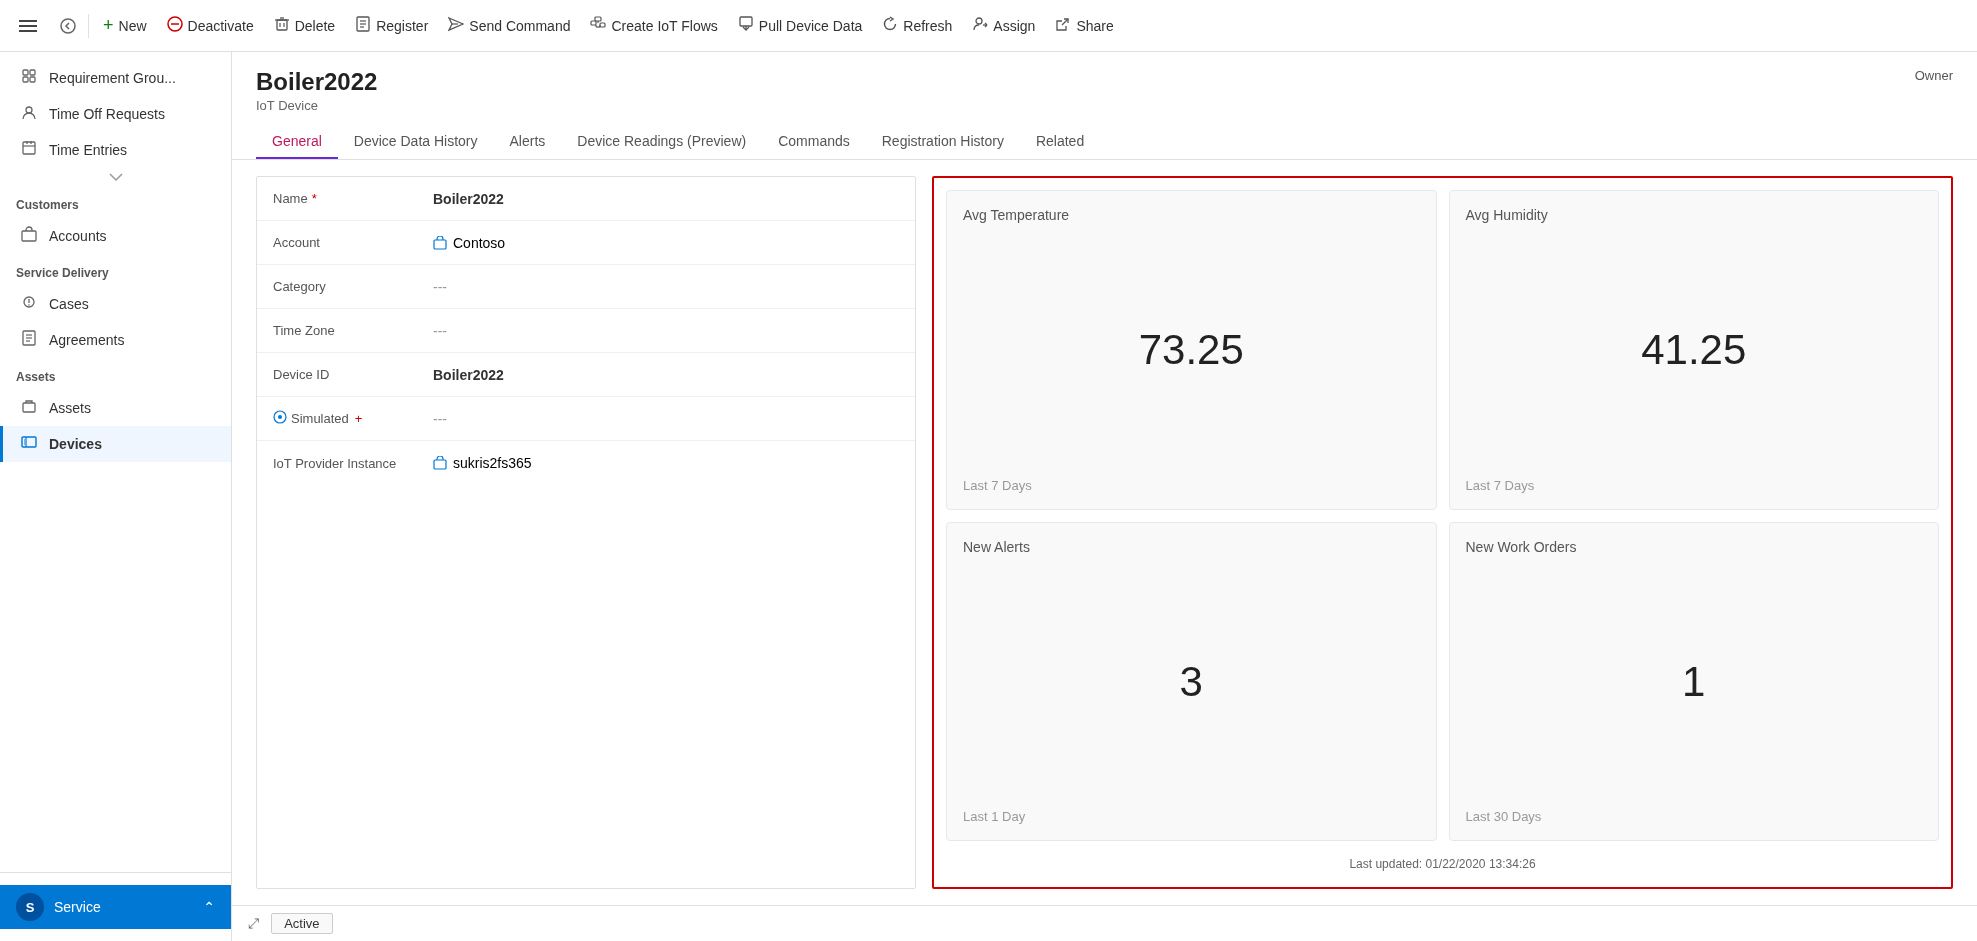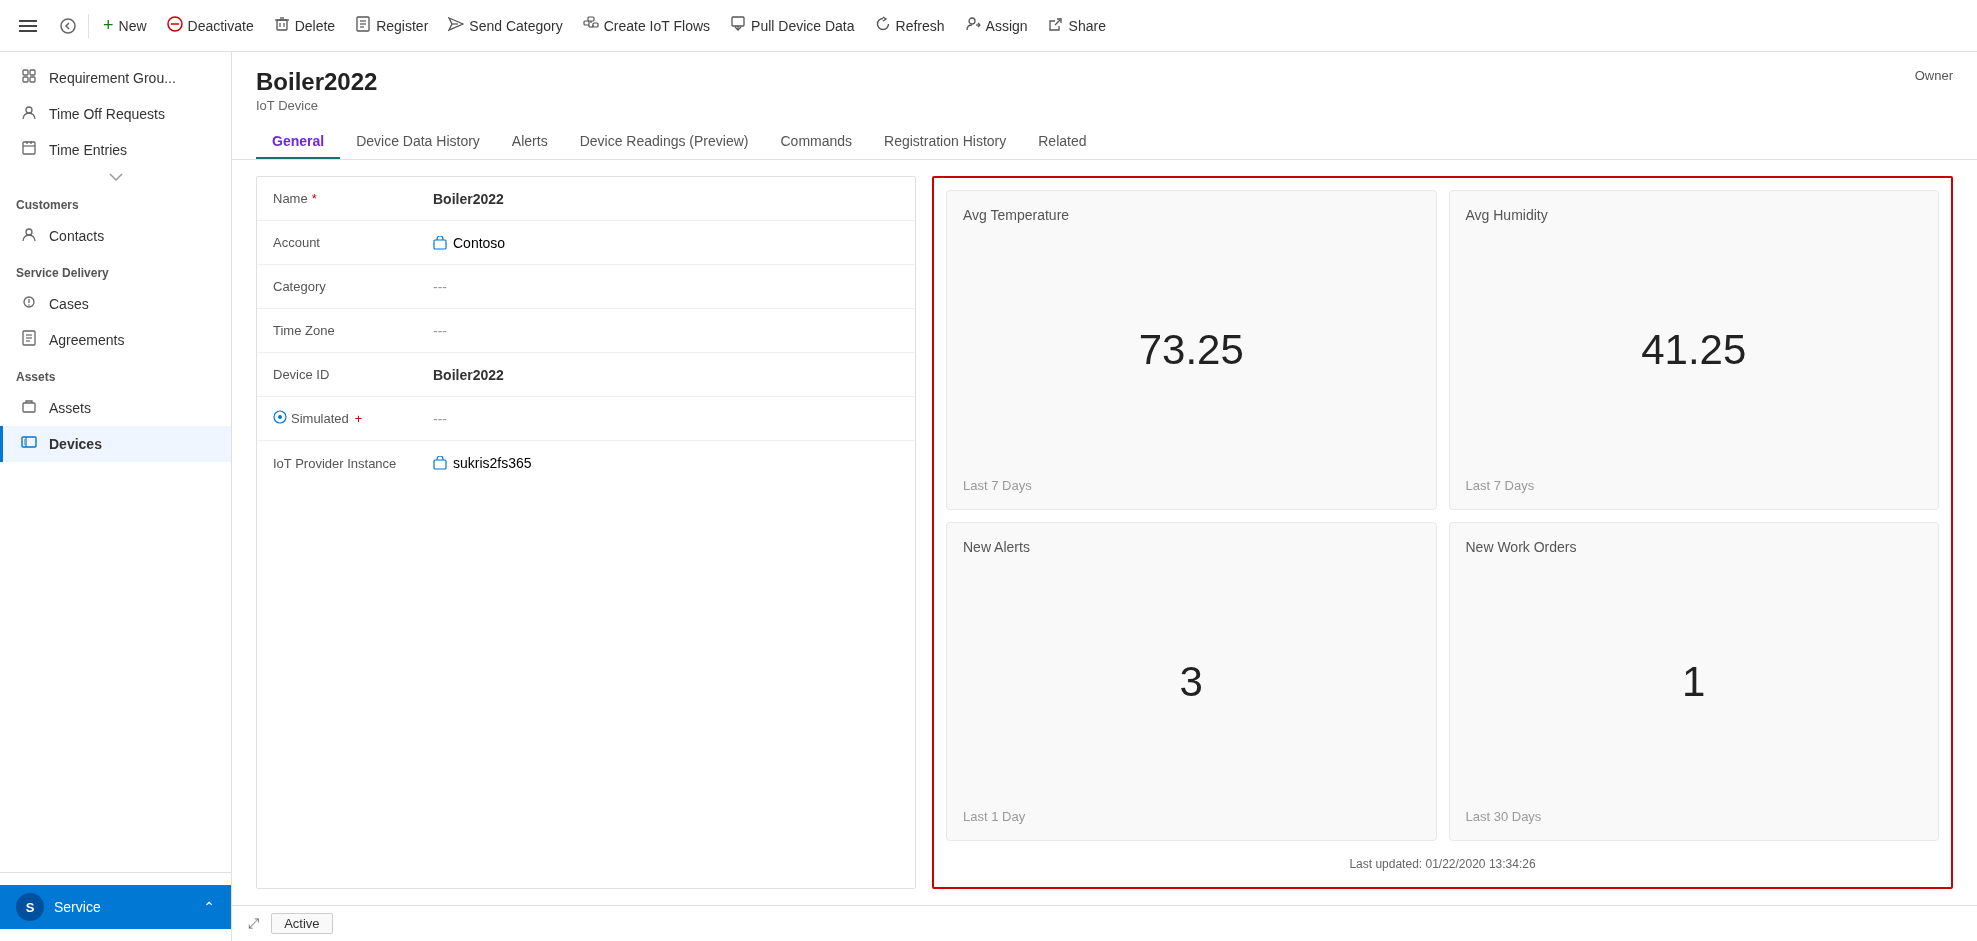--- a/index.html
+++ b/index.html
@@ -52,21 +52,21 @@
     .record-title { font-size: 24px; font-weight: 600; color: #222; }
     .record-type { font-size: 13px; color: #666; margin-top: 2px; }
     .record-owner { font-size: 13px; color: #555; }
 
     
     .tabs { display: flex; gap: 0; margin-top: 12px; }
     .tab {
       padding: 8px 16px; cursor: pointer; font-size: 14px; color: #555;
       border-bottom: 2px solid transparent; white-space: nowrap;
     }
-    .tab.active { color: #6d28d9; border-bottom: 2px solid #0f766e; font-weight: 700; }
+    .tab.active { color: #be185d; border-bottom: 2px solid #6d28d9; font-weight: 400; }
 
     
     .tab-content { flex: 1; display: flex; overflow: hidden; padding: 16px 24px; gap: 16px; }
 
     
     .form-panel {
       flex: 0 0 660px; border: 1px solid #e0e0e0; border-radius: 2px;
       background: #fff; overflow-y: auto;
     }
     .form-field {
@@ -190,21 +190,21 @@
     <span>Register</span>
   </button>
 
   <button class="toolbar-btn">
     <span class="icon">
       <svg width="16" height="16" viewBox="0 0 16 16" fill="none">
         <polygon points="1,2 15,8 1,14 4,8" stroke="#555" stroke-width="1.3" fill="none"></polygon>
         <line x1="4" y1="8" x2="10" y2="8" stroke="#555" stroke-width="1.2"></line>
       </svg>
     </span>
-    <span>Send Category</span>
+    <span>Send Command</span>
   </button>
 
   <button class="toolbar-btn">
     <span class="icon">
       <svg width="16" height="16" viewBox="0 0 16 16" fill="none">
         <rect x="1" y="5" width="5" height="4" rx="1" stroke="#555" stroke-width="1.2"></rect>
         <rect x="10" y="7" width="5" height="4" rx="1" stroke="#555" stroke-width="1.2"></rect>
         <rect x="5" y="1" width="6" height="4" rx="1" stroke="#555" stroke-width="1.2"></rect>
         <line x1="8" y1="5" x2="8" y2="7" stroke="#555" stroke-width="1.2"></line>
         <line x1="6" y1="9" x2="6" y2="11" stroke="#555" stroke-width="1.2"></line>
@@ -303,25 +303,25 @@
       <svg width="16" height="10" viewBox="0 0 16 10" fill="none">
         <polyline points="2,2 8,8 14,2" stroke="#999" stroke-width="1.5" fill="none"></polyline>
       </svg>
     </div>
 
     <div>
       <div class="sidebar-section-header">Customers</div>
       <div class="sidebar-item">
         <span class="item-icon">
           <svg width="16" height="16" viewBox="0 0 16 16" fill="none">
-            <circle cx="8" cy="6" r="3" stroke="#666" stroke-width="1.3"></circle>
-            <path d="M2 15c0-3.5 2.7-6 6-6s6 2.5 6 6" stroke="#666" stroke-width="1.3" fill="none"></path>
-          </svg>
-        </span>
-        <span>Contacts</span>
+            <rect x="1" y="5" width="14" height="10" rx="1" stroke="#666" stroke-width="1.3"></rect>
+            <path d="M5 5V4a3 3 0 0 1 6 0v1" stroke="#666" stroke-width="1.3" fill="none"></path>
+          </svg>
+        </span>
+        <span>Accounts</span>
       </div>
     </div>
 
     <div>
       <div class="sidebar-section-header">Service Delivery</div>
       <div class="sidebar-item">
         <span class="item-icon">
           <svg width="16" height="16" viewBox="0 0 16 16" fill="none">
             <circle cx="8" cy="8" r="5" stroke="#666" stroke-width="1.3"></circle>
             <line x1="8" y1="5" x2="8" y2="9" stroke="#666" stroke-width="1.3"></line>

